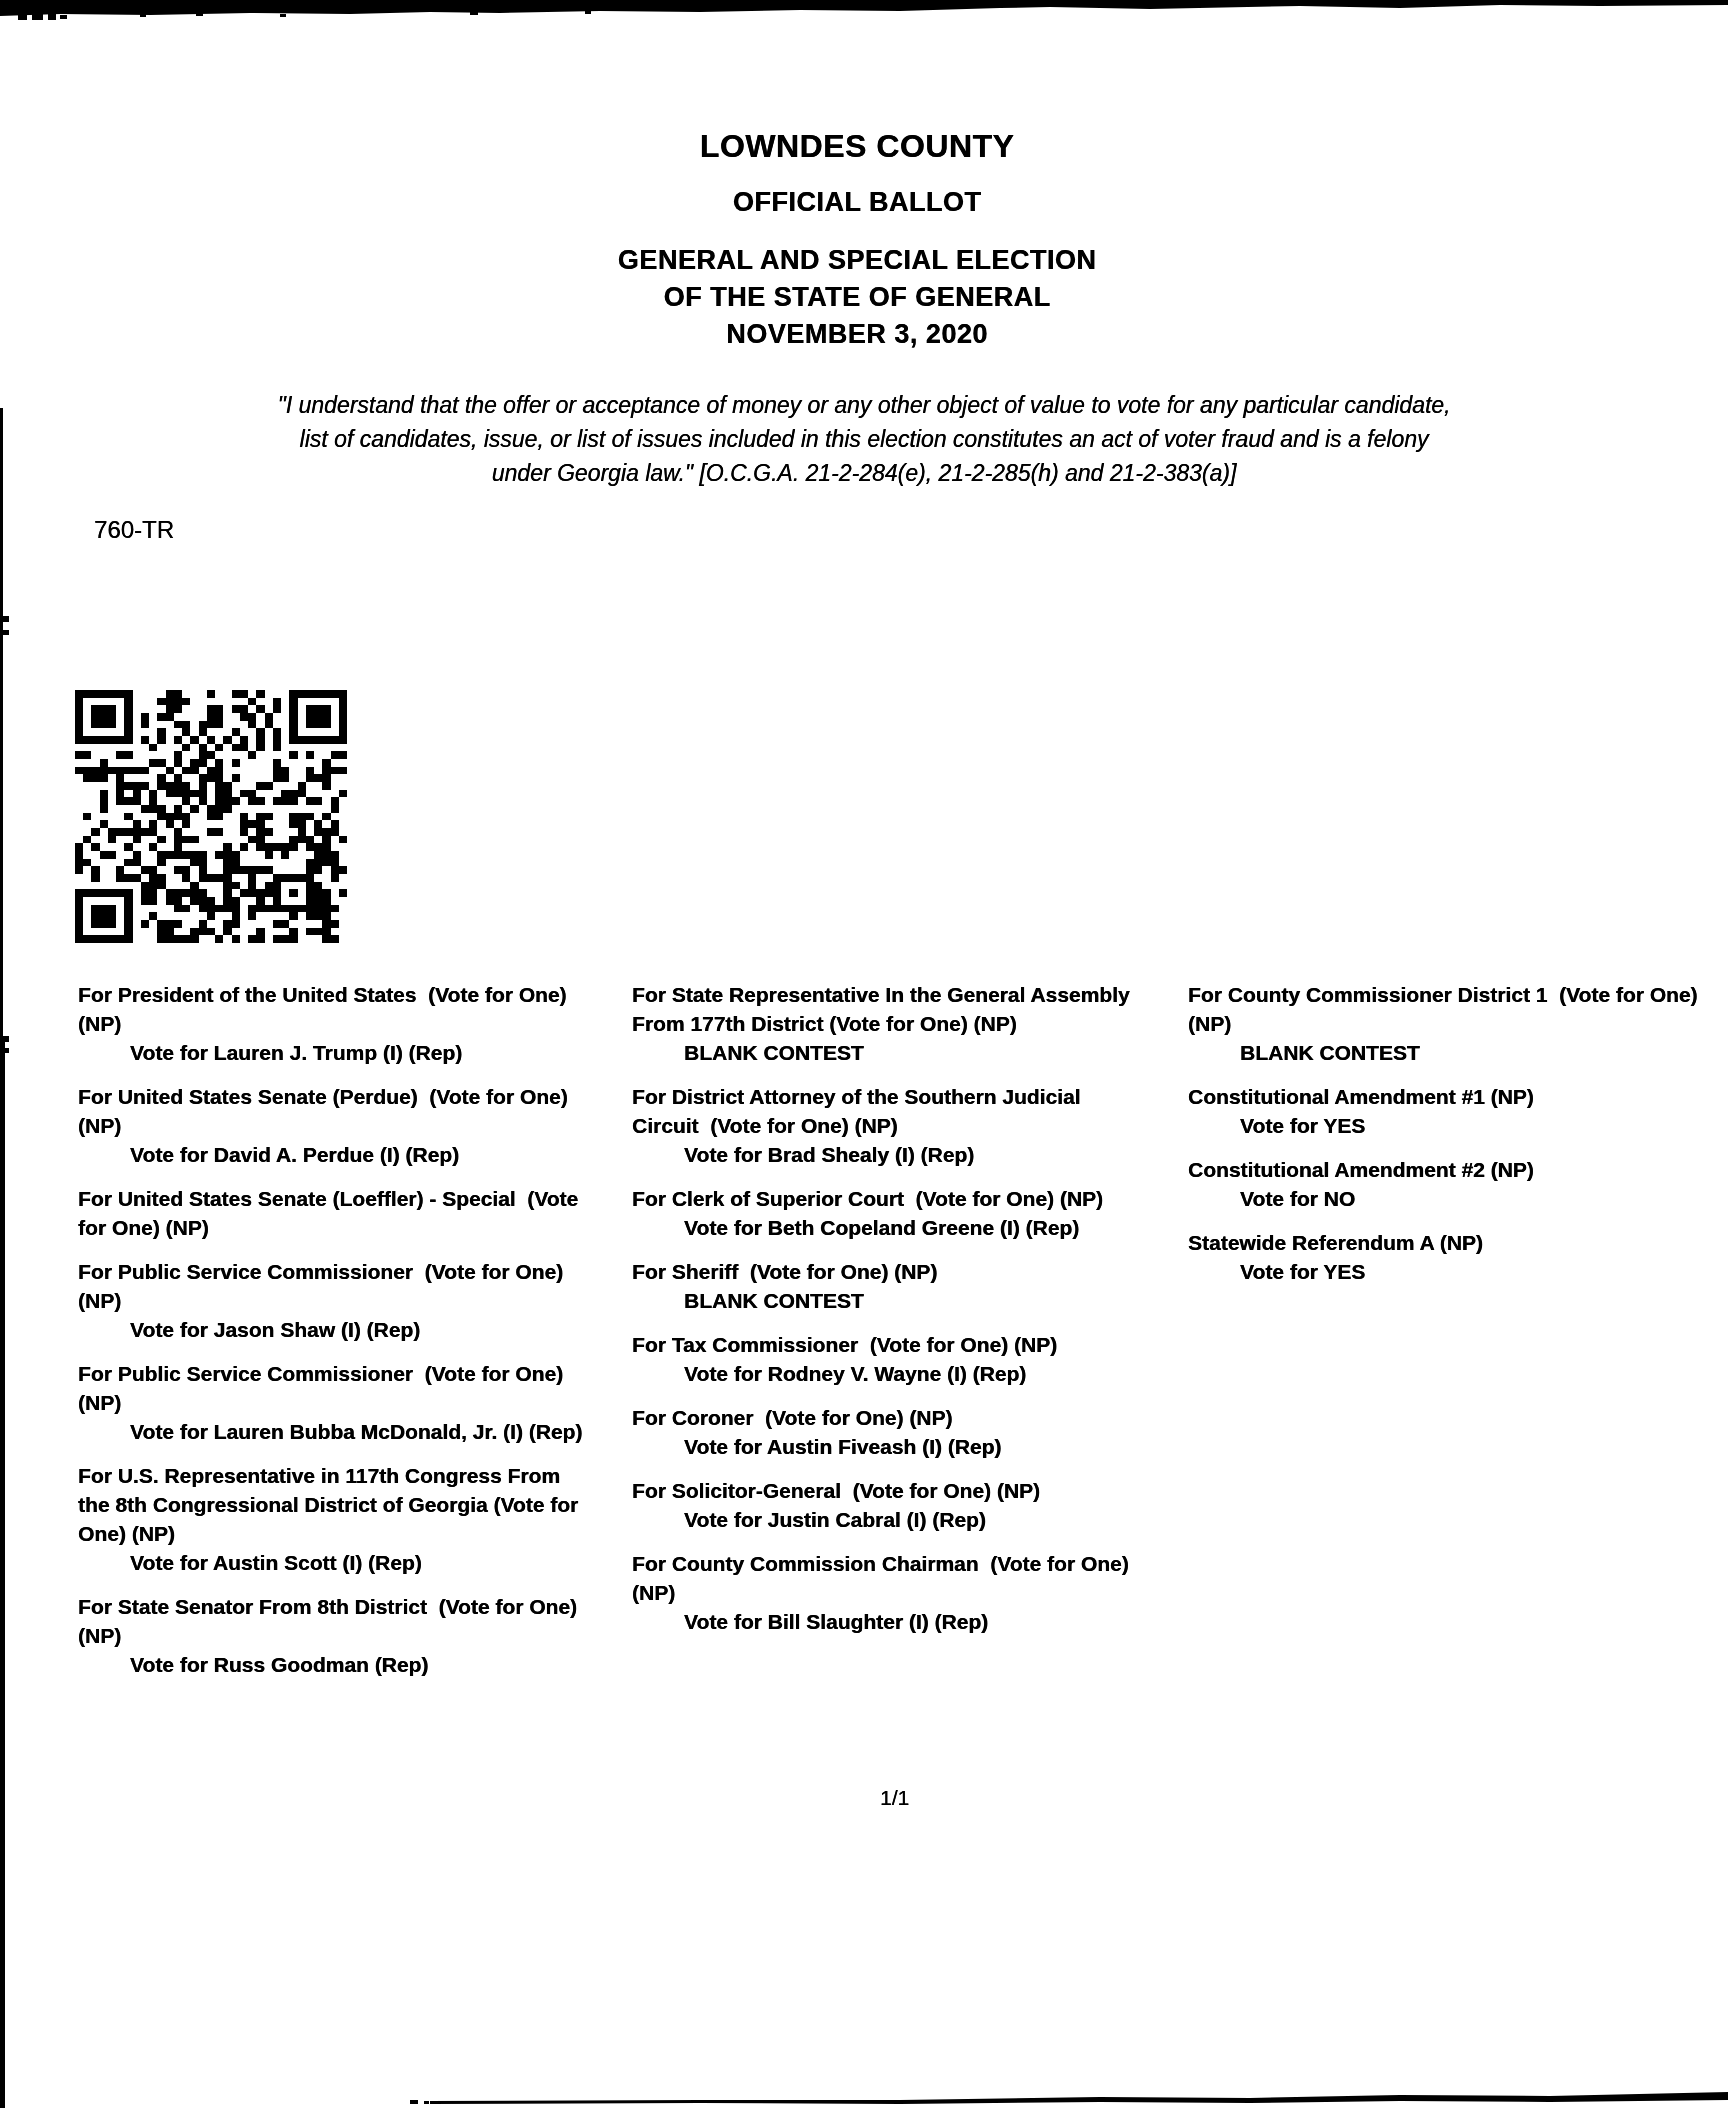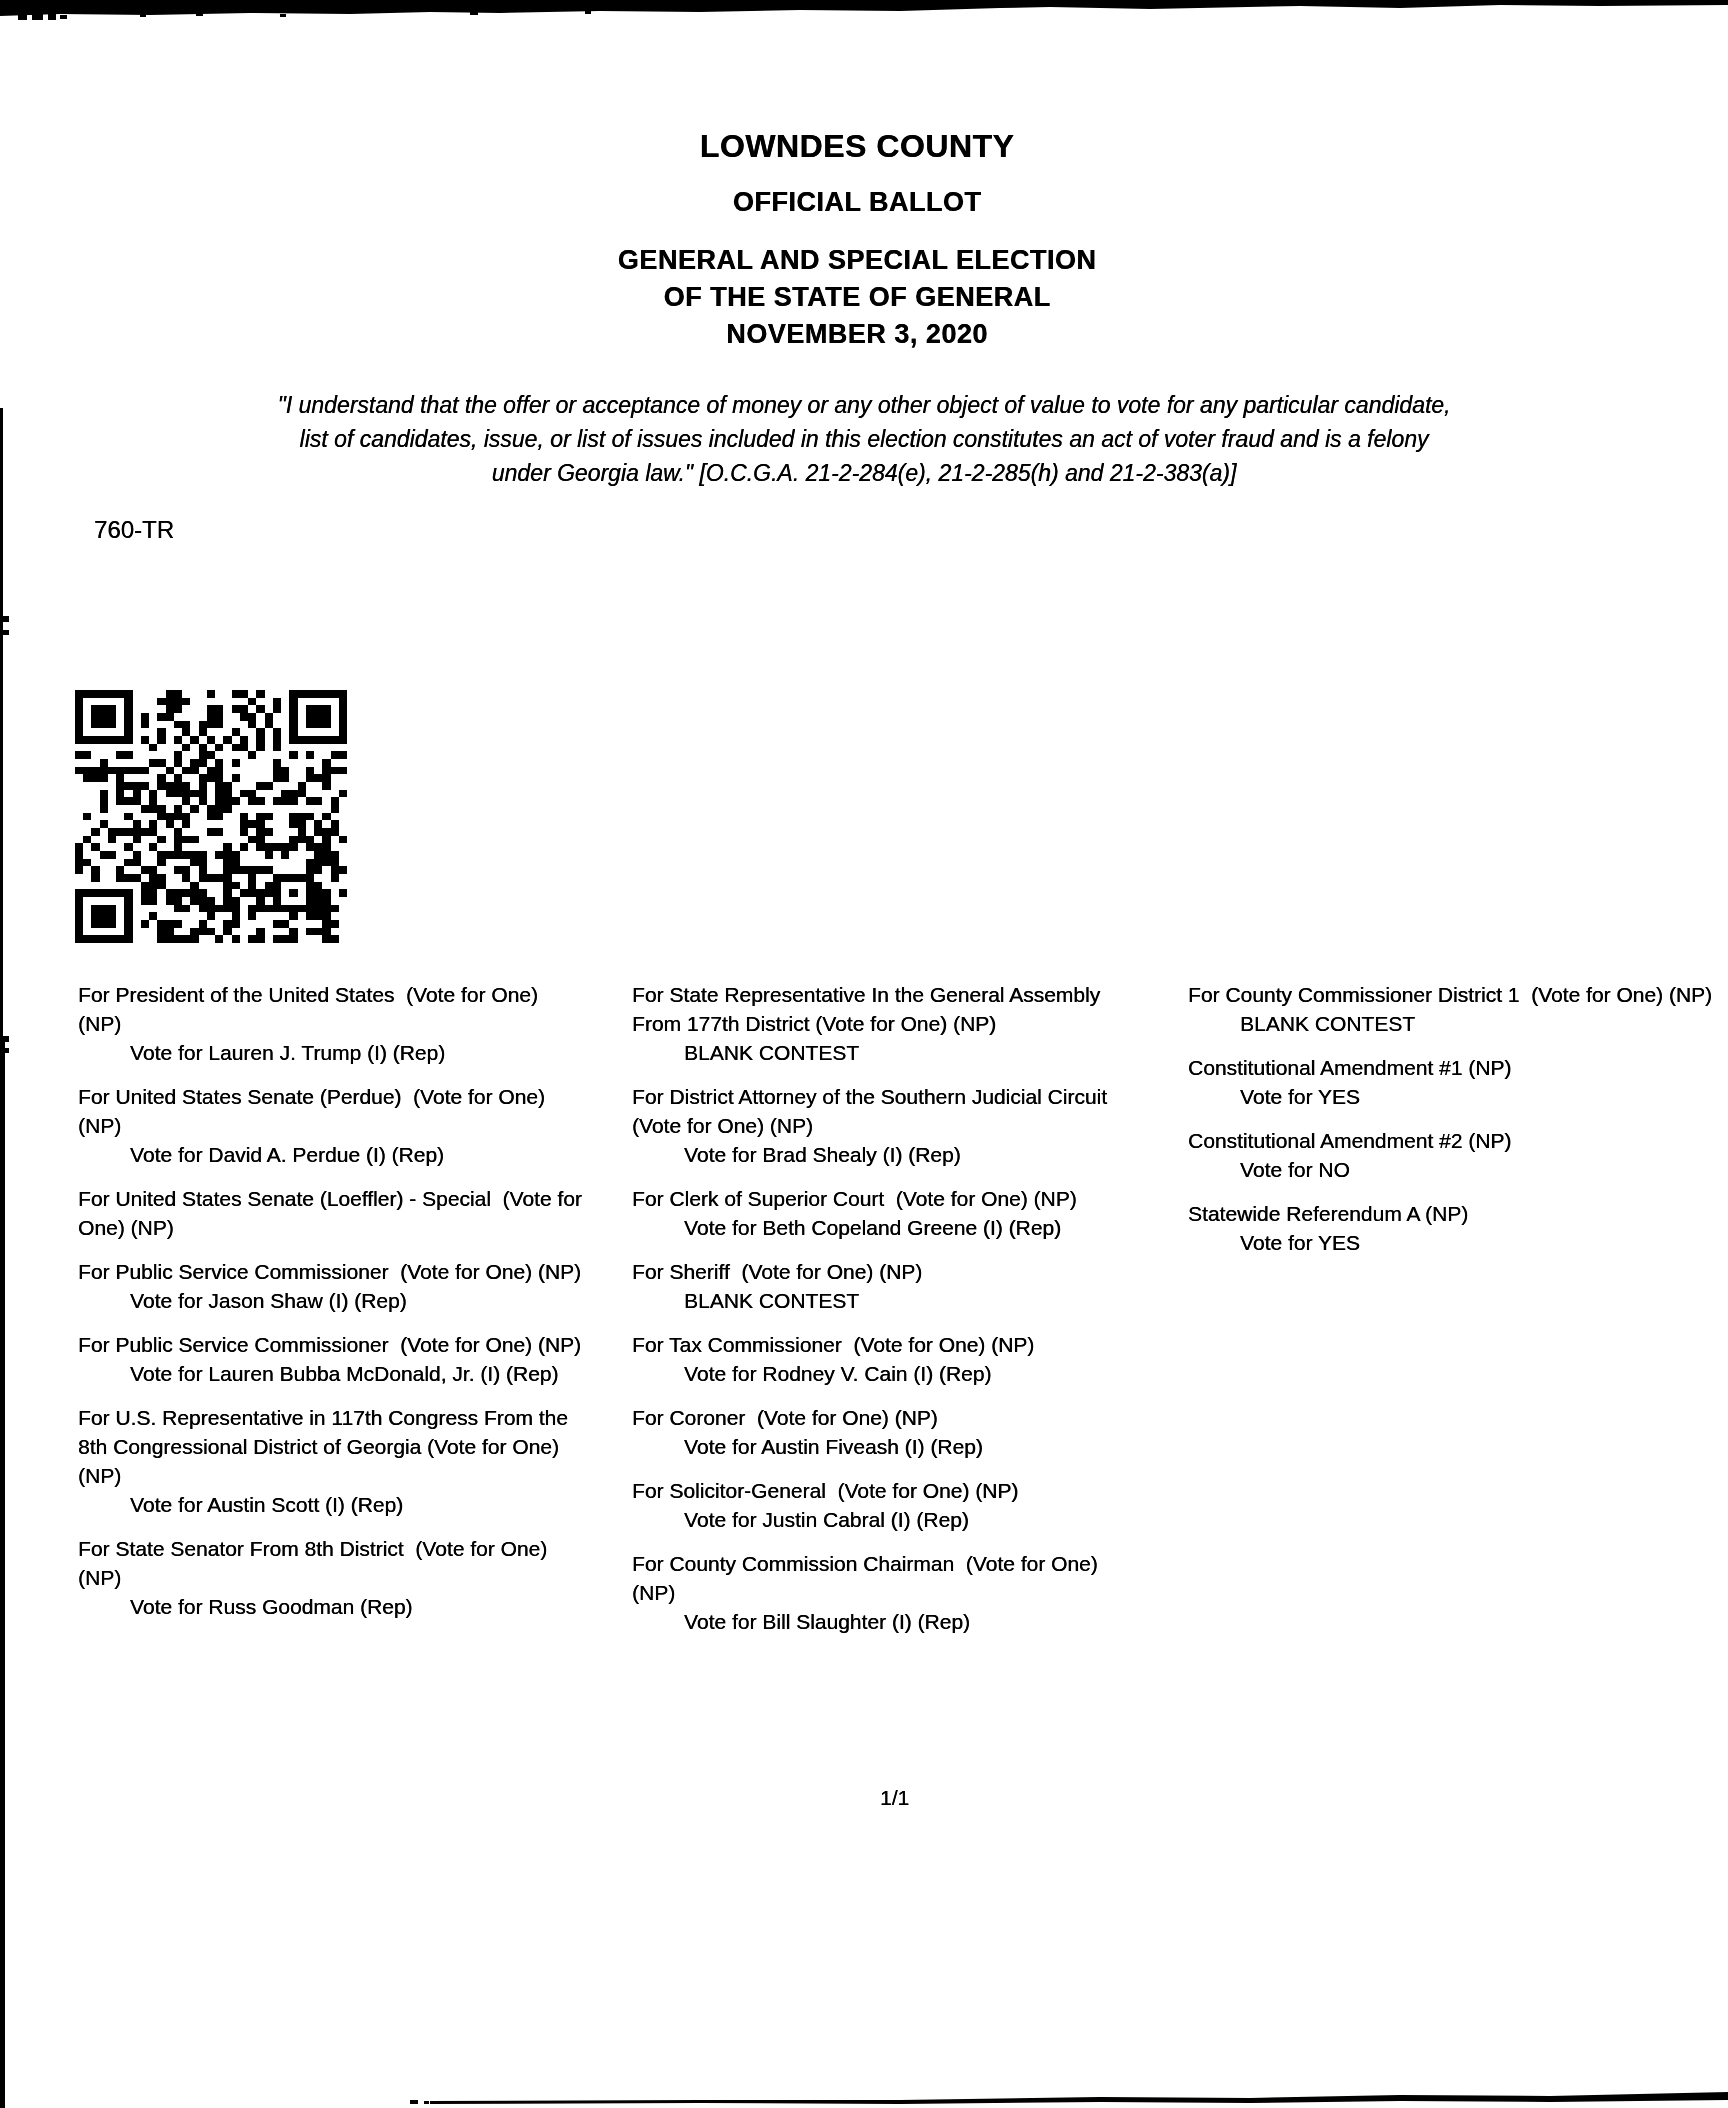--- a/index.html
+++ b/index.html
@@ -38,20 +38,21 @@
   
   .columns{position:absolute;left:0;top:980px;width:1728px;}
   .col{position:absolute;top:0;}
   #col-0{left:78px;width:505px;}
   #col-1{left:632px;width:505px;}
   #col-2{left:1188px;width:538px;}
   .contest{margin:0 0 15px 0;}
   .contest p{
     margin:0;font-size:21px;line-height:29px;white-space:pre-wrap;
     text-shadow:0.35px 0 0 currentColor;
+    font-weight:bold;
   }
   .csel{padding-left:94px;text-indent:-42px;}
   .page-number{
     position:absolute;left:880px;top:1786px;font-size:21px;
     text-shadow:0.3px 0 0 currentColor;
   }
 </style>
 </head>
 <body>
 
@@ -157,21 +158,21 @@
         <div class="contest">
           <p class="ctitle">For Clerk of Superior Court  (Vote for One) (NP)</p>
           <p class="csel">Vote for Beth Copeland Greene (I) (Rep)</p>
         </div>
         <div class="contest">
           <p class="ctitle">For Sheriff  (Vote for One) (NP)</p>
           <p class="csel">BLANK CONTEST</p>
         </div>
         <div class="contest">
           <p class="ctitle">For Tax Commissioner  (Vote for One) (NP)</p>
-          <p class="csel">Vote for Rodney V. Cain (I) (Rep)</p>
+          <p class="csel">Vote for Rodney V. Wayne (I) (Rep)</p>
         </div>
         <div class="contest">
           <p class="ctitle">For Coroner  (Vote for One) (NP)</p>
           <p class="csel">Vote for Austin Fiveash (I) (Rep)</p>
         </div>
         <div class="contest">
           <p class="ctitle">For Solicitor-General  (Vote for One) (NP)</p>
           <p class="csel">Vote for Justin Cabral (I) (Rep)</p>
         </div>
         <div class="contest">

